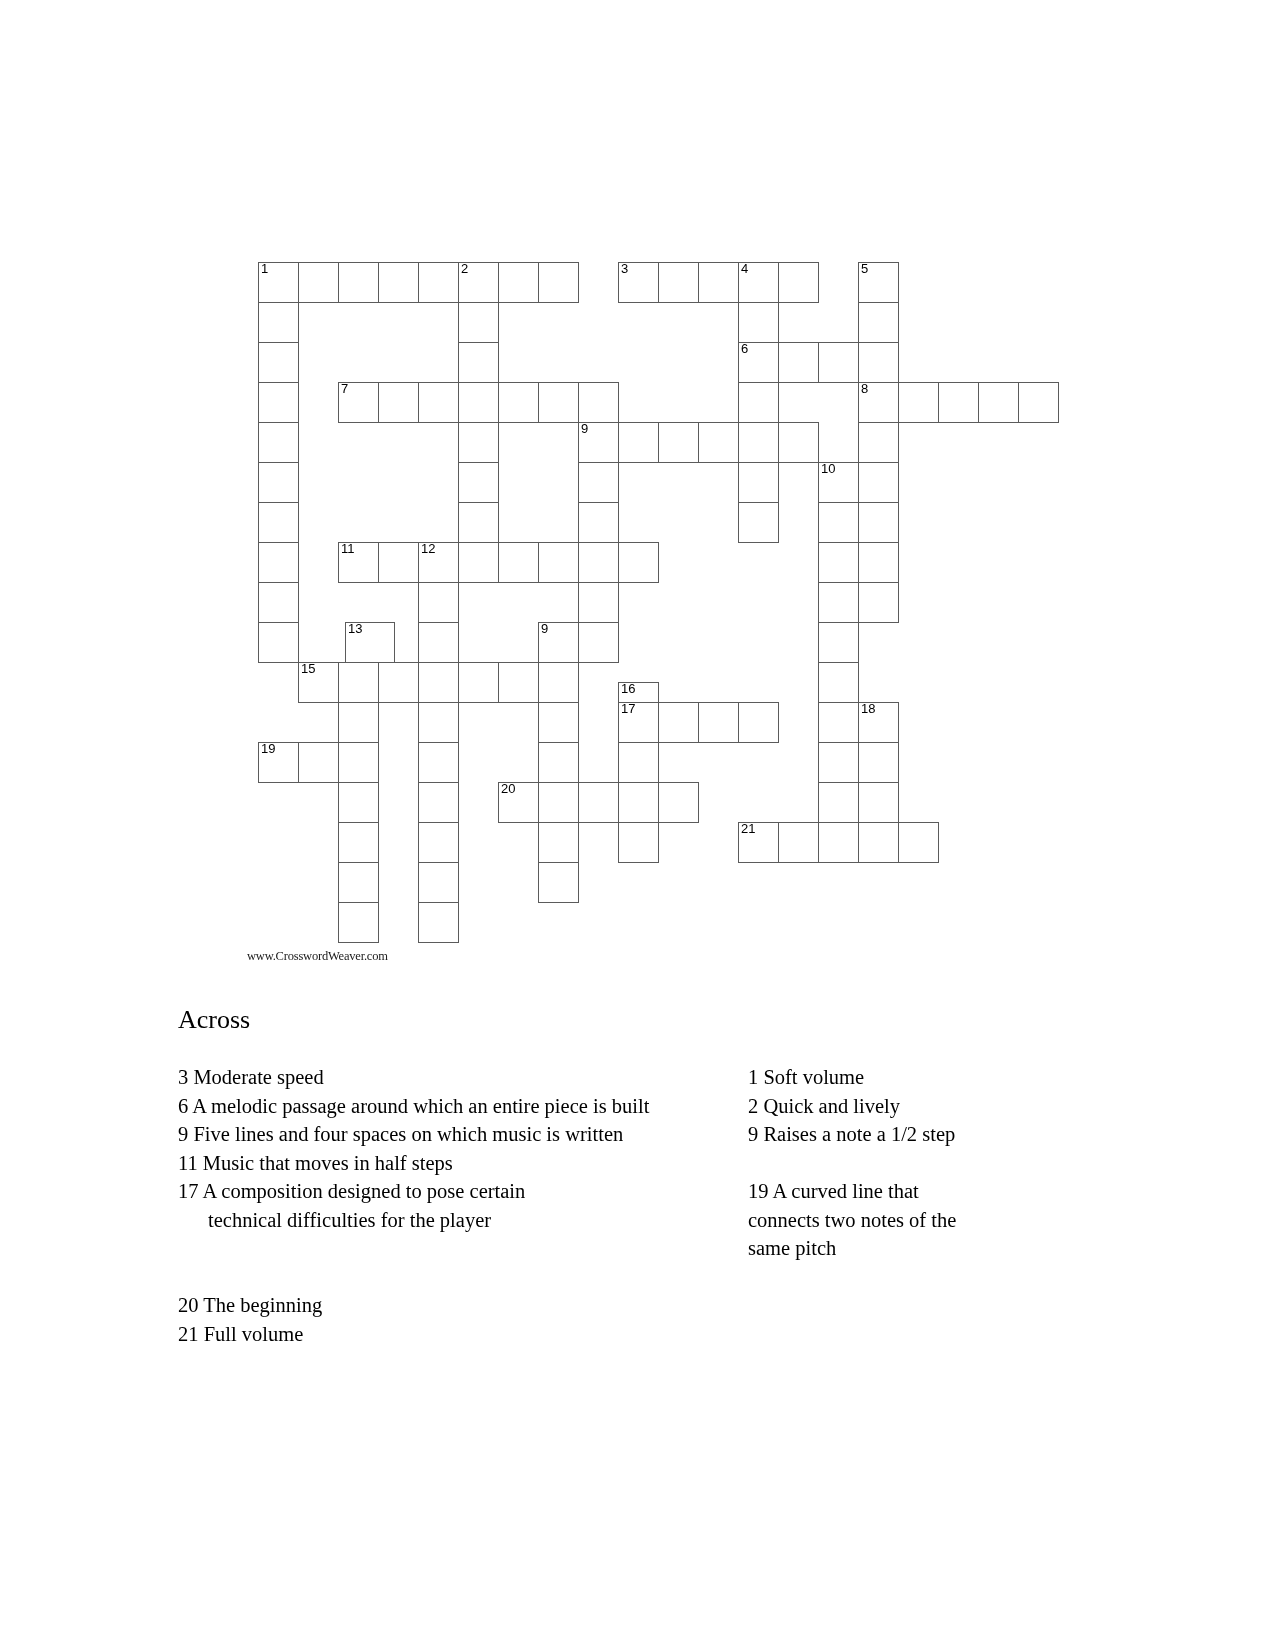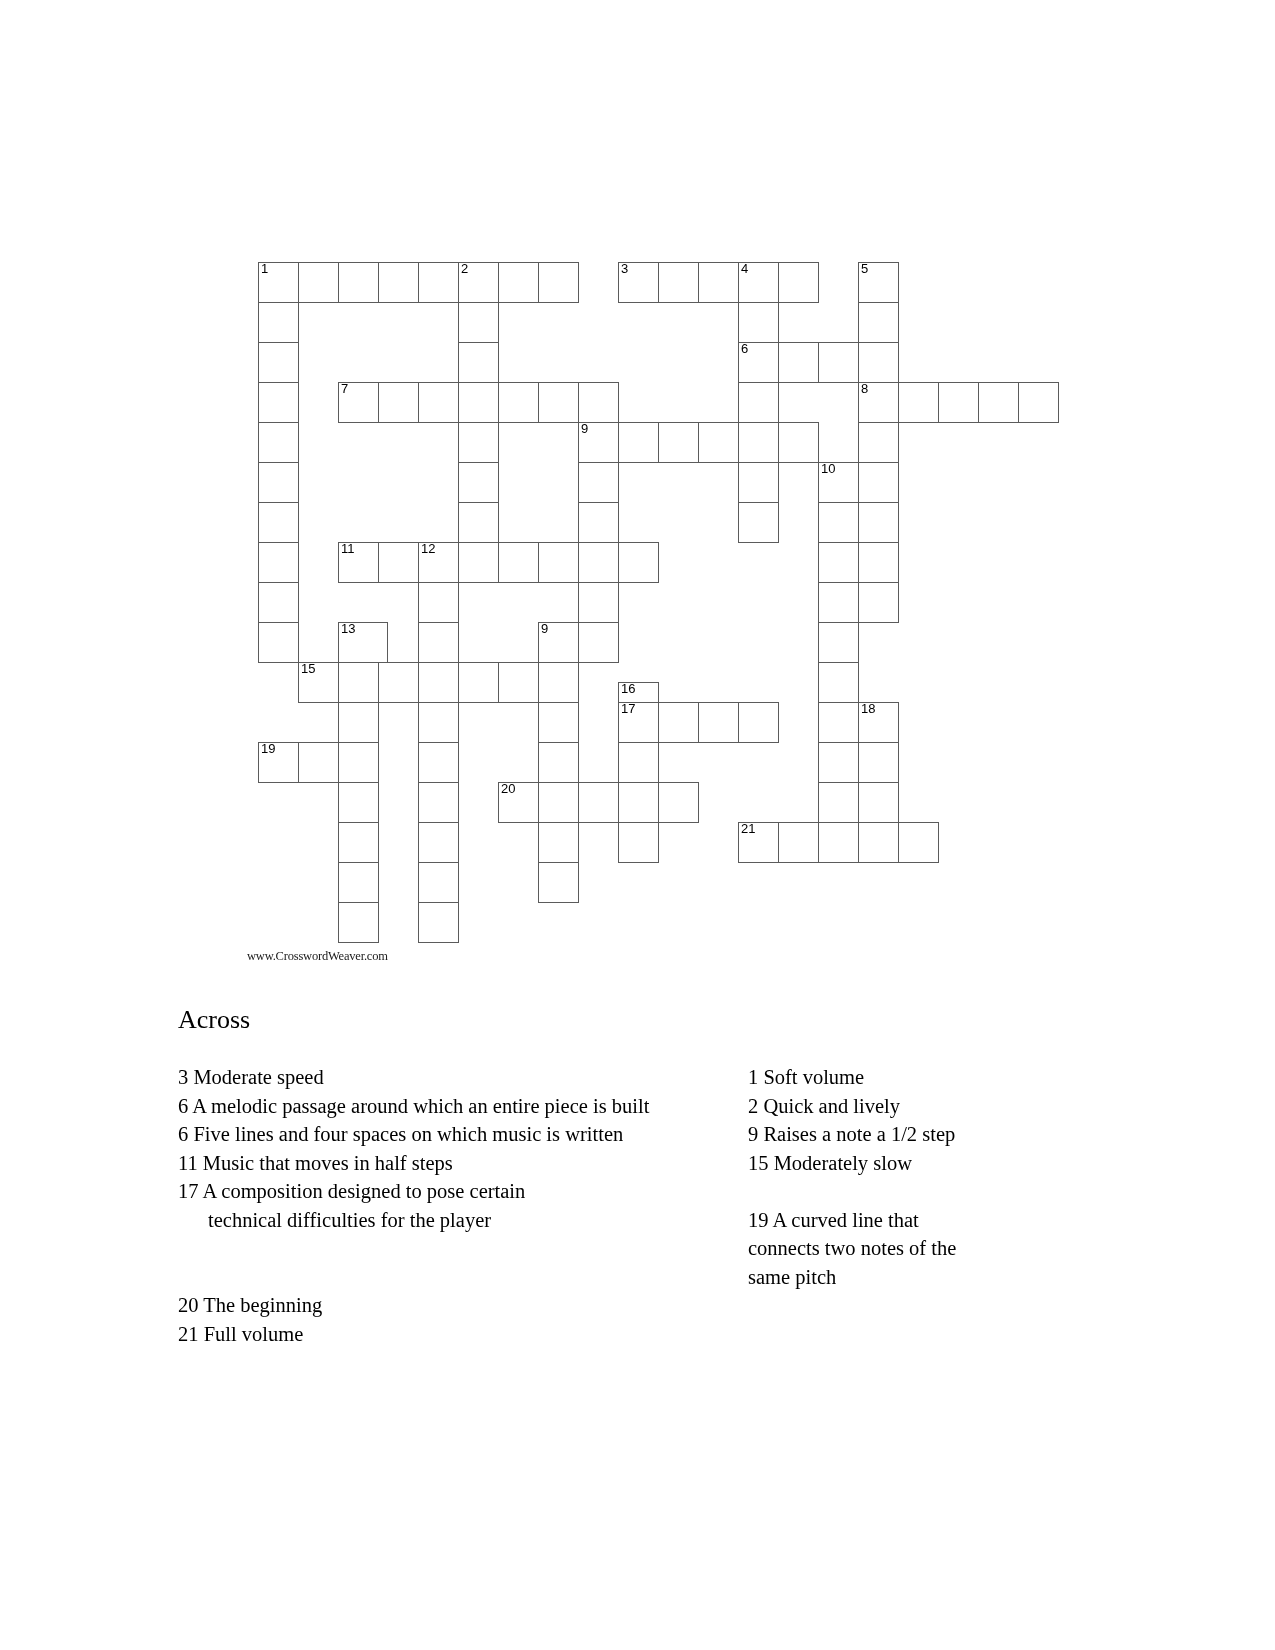--- a/index.html
+++ b/index.html
@@ -117,21 +117,21 @@
       <div class="cell" style="left: 320px; top: 280px;"></div>
       <div class="cell" style="left: 360px; top: 280px;"></div>
       <div class="cell" style="left: 560px; top: 280px;"></div>
       <div class="cell" style="left: 600px; top: 280px;"></div>
       <div class="cell" style="left: 0px; top: 320px;"></div>
       <div class="cell" style="left: 160px; top: 320px;"></div>
       <div class="cell" style="left: 320px; top: 320px;"></div>
       <div class="cell" style="left: 560px; top: 320px;"></div>
       <div class="cell" style="left: 600px; top: 320px;"></div>
       <div class="cell" style="left: 0px; top: 360px;"></div>
-      <div class="cell" style="left: 80px; top: 360px; padding-left: 48px;">
+      <div class="cell" style="left: 87px; top: 360px; padding-left: 48px;">
         <span class="num">13</span>
       </div>
       <div class="cell" style="left: 160px; top: 360px;"></div>
       <div class="cell" style="left: 280px; top: 360px;">
         <span class="num">9</span>
       </div>
       <div class="cell" style="left: 320px; top: 360px;"></div>
       <div class="cell" style="left: 560px; top: 360px;"></div>
       <div class="cell" style="left: 40px; top: 400px;">
         <span class="num">15</span>
@@ -198,33 +198,32 @@
       <div class="cell" style="left: 160px; top: 640px;"></div>
     </div>
 
   <div id="watermark">www.CrosswordWeaver.com</div>
 
   <div id="across-head">Across</div>
 
   <div class="clue-col" id="col-left">
       <div class="clue">3 Moderate speed</div>
       <div class="clue">6 A melodic passage around which an entire piece is built</div>
-      <div class="clue">6 Five lines and four spaces on which music is written</div>
+      <div class="clue">9 Five lines and four spaces on which music is written</div>
       <div class="clue">11 Music that moves in half steps</div>
       <div class="clue">17 A composition designed to pose certain</div>
       <div class="clue indent">technical difficulties for the player</div>
       <div class="clue">&nbsp;</div>
       <div class="clue">&nbsp;</div>
       <div class="clue">20 The beginning</div>
       <div class="clue">21 Full volume</div>
     </div>
   <div class="clue-col" id="col-right">
       <div class="clue">1 Soft volume</div>
       <div class="clue">2 Quick and lively</div>
       <div class="clue">9 Raises a note a 1/2 step</div>
-      <div class="clue">15 Moderately slow</div>
       <div class="clue">&nbsp;</div>
       <div class="clue">19 A curved line that</div>
       <div class="clue">connects two notes of the</div>
       <div class="clue">same pitch</div>
     </div>
 
 </div>
 
 </body></html>

